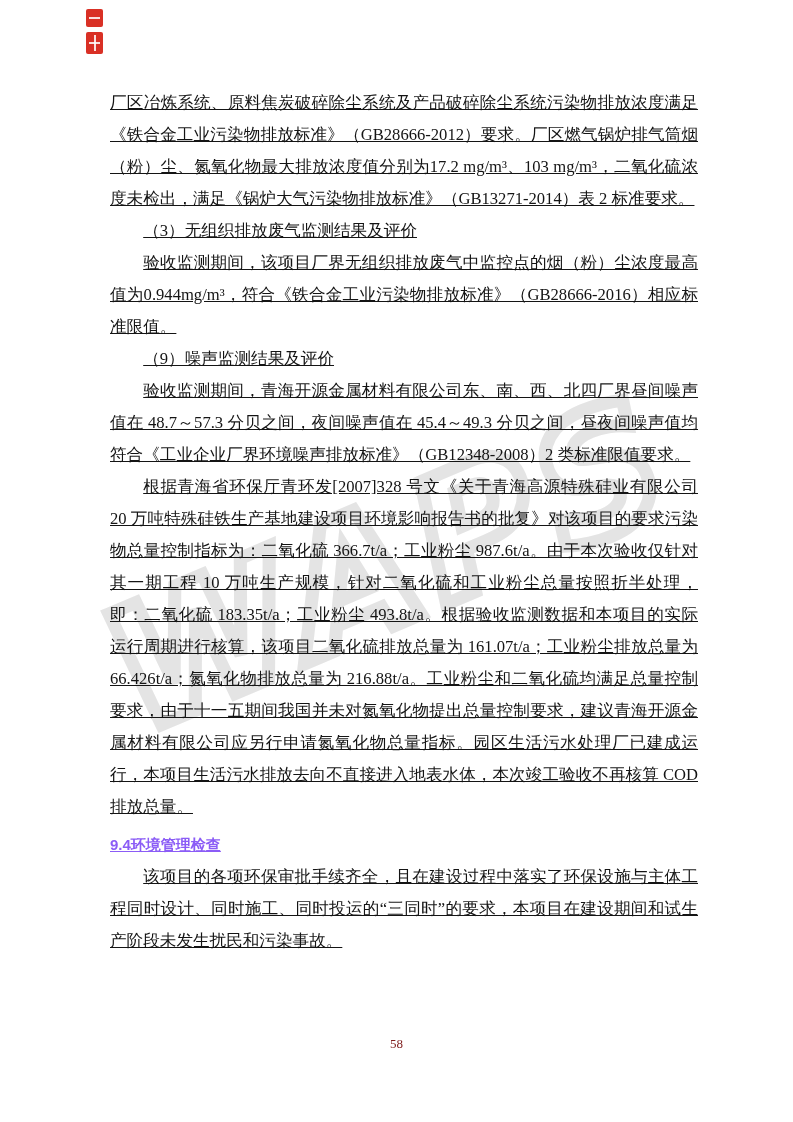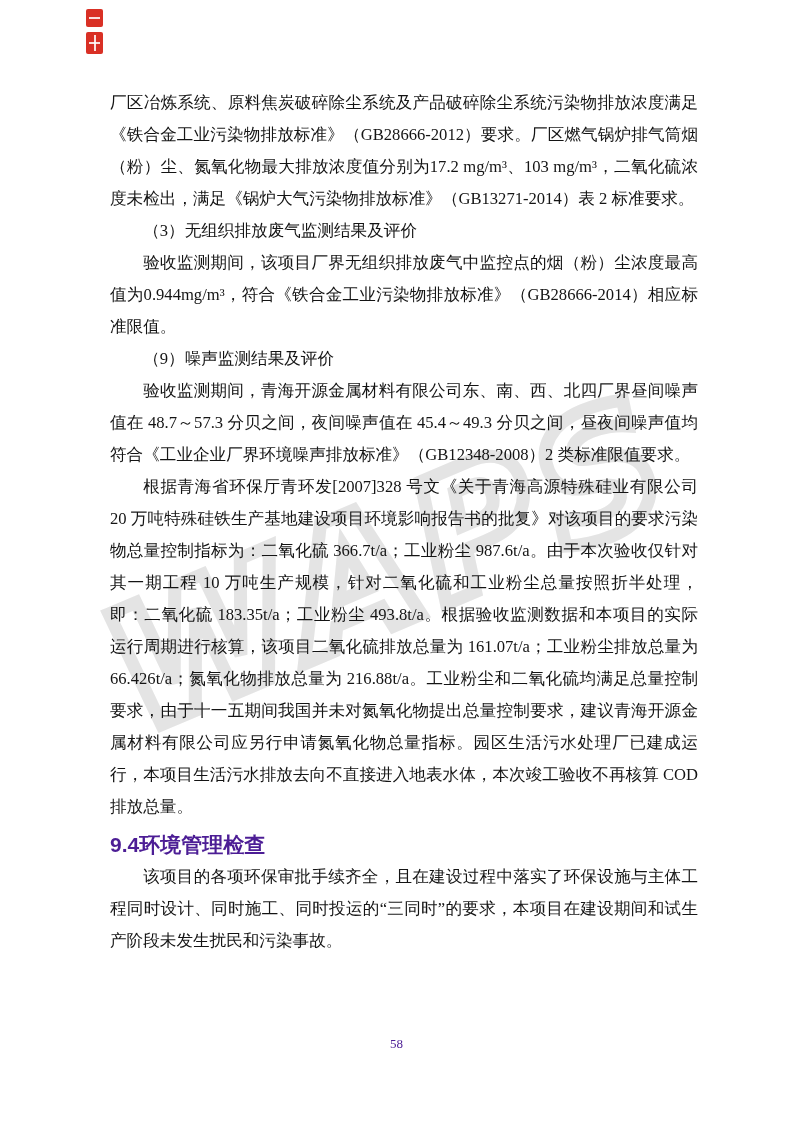--- a/index.html
+++ b/index.html
@@ -57,57 +57,57 @@
     position: absolute;
     left: 110px; top: 87px;
     width: 588px;
     z-index: 1;
     color: #141414;
     font-size: 16.6px;
     line-height: 32px;
     text-align: justify;
     text-justify: inter-ideograph;
   }
-  .content p { margin: 0; }
+  .content p { margin: 0; text-decoration: underline; }
   .indent { text-indent: 2em; }
   .noindent { text-indent: 0; }
   .heading {
     font-family: "Liberation Sans", "DejaVu Sans", sans-serif;
     font-weight: bold;
-    font-size: 21px;
+    font-size: 15px;
     line-height: 32px;
     margin: 6px 0 0 0 !important;
-    color: #4c1d95;
+    color: #8b5cf6;
   }
   .pageno {
     position: absolute;
     left: 0; right: 0;
     top: 1036px;
     text-align: center;
     font-size: 13px;
-    color: #4c1d95;
+    color: #7f1d1d;
     z-index: 1;
   }
 </style>
 </head>
 <body>
 
 <div class="page">
 
   <div class="stamp stamp-1"></div>
   <div class="stamp stamp-2"></div>
 
   <svg class="watermark" width="710" height="420" viewBox="0 0 710 420" aria-hidden="true">
     <text x="355" y="262" text-anchor="middle" transform="rotate(-23 355 210)" font-size="168" fill="none" stroke="#e4e4e4" stroke-width="13">WAPS</text>
   </svg>
 
   <div class="content">
     <p class="noindent">厂区冶炼系统、原料焦炭破碎除尘系统及产品破碎除尘系统污染物排放浓度满足《铁合金工业污染物排放标准》（GB28666-2012）要求。厂区燃气锅炉排气筒烟（粉）尘、氮氧化物最大排放浓度值分别为17.2 mg/m³、103 mg/m³，二氧化硫浓度未检出，满足《锅炉大气污染物排放标准》（GB13271-2014）表 2 标准要求。</p>
     <p class="indent">（3）无组织排放废气监测结果及评价</p>
-    <p class="indent">验收监测期间，该项目厂界无组织排放废气中监控点的烟（粉）尘浓度最高值为0.944mg/m³，符合《铁合金工业污染物排放标准》（GB28666-2014）相应标准限值。</p>
+    <p class="indent">验收监测期间，该项目厂界无组织排放废气中监控点的烟（粉）尘浓度最高值为0.944mg/m³，符合《铁合金工业污染物排放标准》（GB28666-2016）相应标准限值。</p>
     <p class="indent">（9）噪声监测结果及评价</p>
     <p class="indent">验收监测期间，青海开源金属材料有限公司东、南、西、北四厂界昼间噪声值在 48.7～57.3 分贝之间，夜间噪声值在 45.4～49.3 分贝之间，昼夜间噪声值均符合《工业企业厂界环境噪声排放标准》（GB12348-2008）2 类标准限值要求。</p>
     <p class="indent">根据青海省环保厅青环发[2007]328 号文《关于青海高源特殊硅业有限公司 20 万吨特殊硅铁生产基地建设项目环境影响报告书的批复》对该项目的要求污染物总量控制指标为：二氧化硫 366.7t/a；工业粉尘 987.6t/a。由于本次验收仅针对其一期工程 10 万吨生产规模，针对二氧化硫和工业粉尘总量按照折半处理，即：二氧化硫 183.35t/a；工业粉尘 493.8t/a。根据验收监测数据和本项目的实际运行周期进行核算，该项目二氧化硫排放总量为 161.07t/a；工业粉尘排放总量为 66.426t/a；氮氧化物排放总量为 216.88t/a。工业粉尘和二氧化硫均满足总量控制要求，由于十一五期间我国并未对氮氧化物提出总量控制要求，建议青海开源金属材料有限公司应另行申请氮氧化物总量指标。园区生活污水处理厂已建成运行，本项目生活污水排放去向不直接进入地表水体，本次竣工验收不再核算 COD 排放总量。</p>
     <p class="heading">9.4环境管理检查</p>
     <p class="indent">该项目的各项环保审批手续齐全，且在建设过程中落实了环保设施与主体工程同时设计、同时施工、同时投运的“三同时”的要求，本项目在建设期间和试生产阶段未发生扰民和污染事故。</p>
   </div>
 
   <div class="pageno">58</div>
 
 </div>

